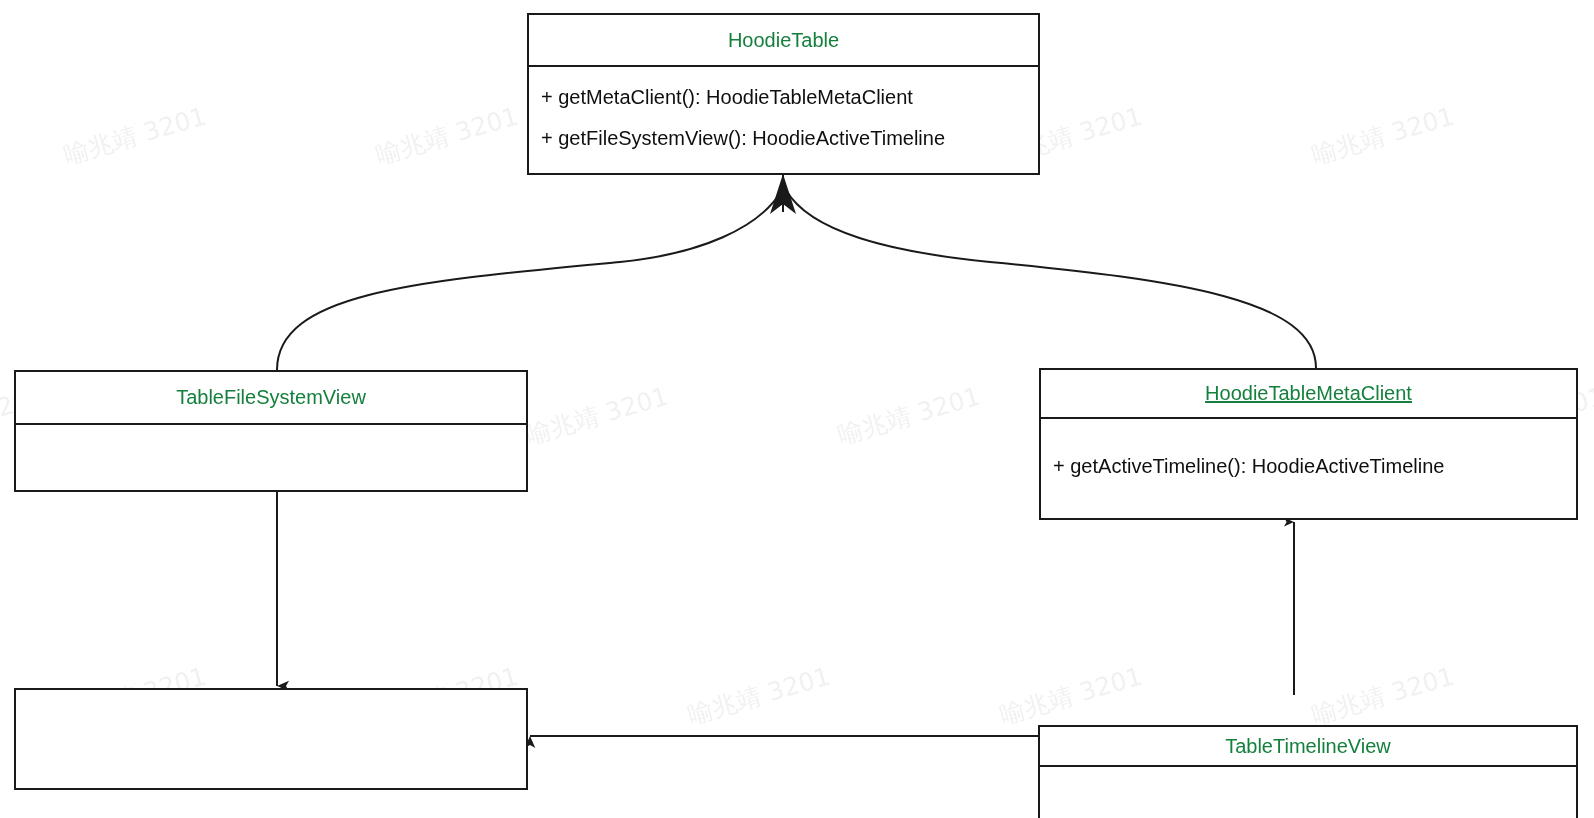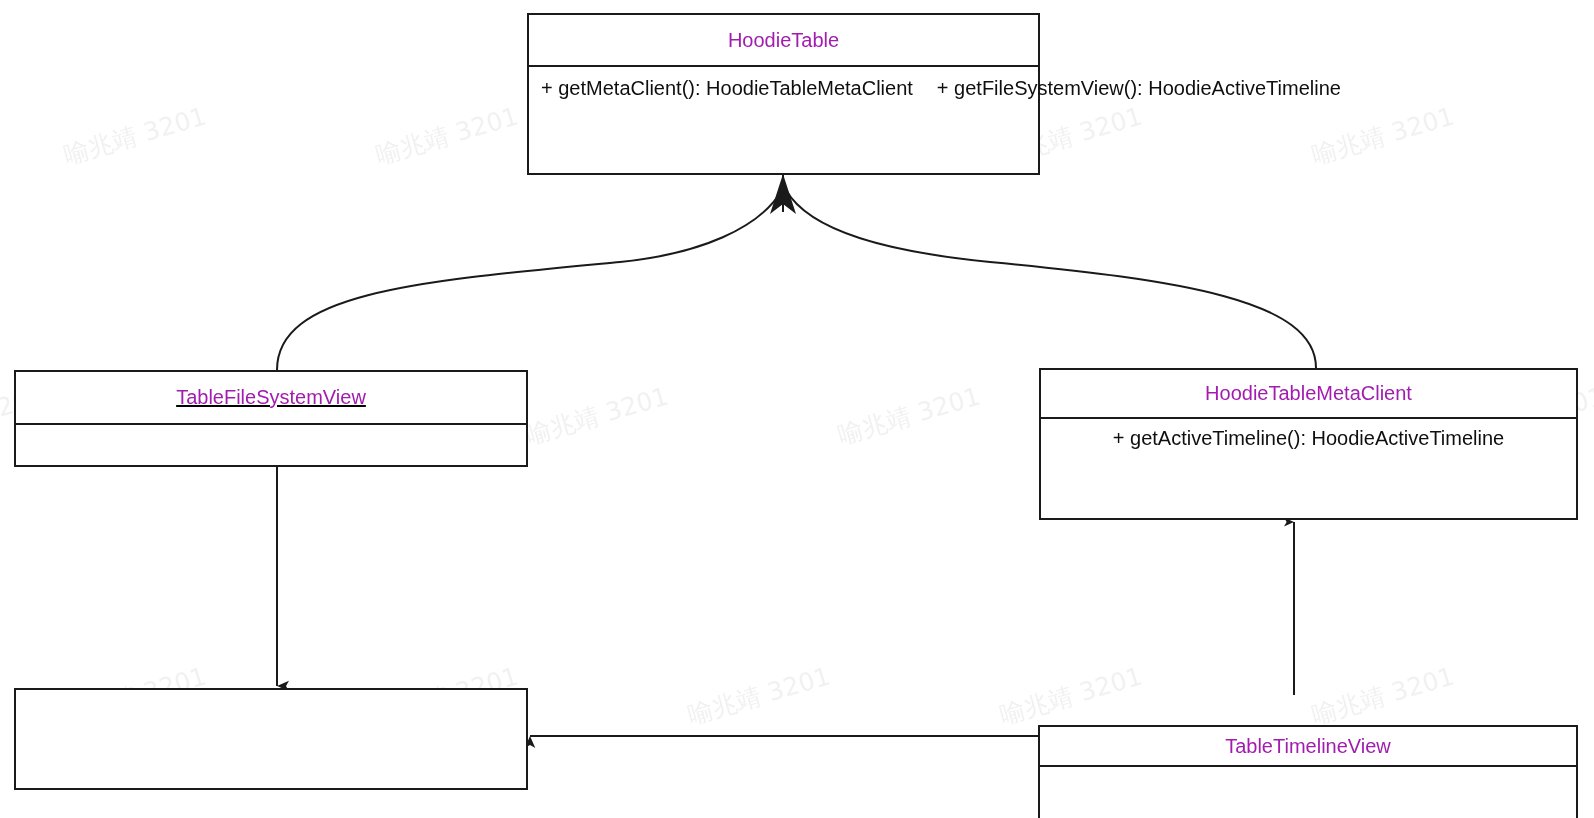--- a/index.html
+++ b/index.html
@@ -55,53 +55,53 @@
     background: #ffffff;
     border: 2px solid #1a1a1a;
     z-index: 3;
   }
   .uml-name {
     box-sizing: border-box;
     display: flex;
     align-items: center;
     justify-content: center;
     font-size: 20px;
-    color: #a21caf;
+    color: #15803d;
     border-bottom: 2px solid #1a1a1a;
     background: #ffffff;
     white-space: nowrap;
   }
   .uml-members {
     box-sizing: border-box;
     display: flex;
-    flex-direction: row;
+    flex-direction: column;
     justify-content: space-around;
     background: #ffffff;
     height: 100%;
   }
   .uml-member {
     font-size: 20px;
     color: #0f0f0f;
     padding: 0 12px;
     white-space: nowrap;
     line-height: 1.15;
   }
   .uml-members.empty { }
 
   
   #box-hoodie-table       { left: 527px; top: 13px;  width: 513px; height: 162px; }
   #box-hoodie-table .uml-name { height: 52px; }
   #box-hoodie-table .uml-members { height: 106px; padding: 10px 0 14px 0; }
 
-  #box-table-file-system-view { left: 14px;  top: 370px; width: 514px; height: 97px; text-decoration: underline; }
+  #box-table-file-system-view { left: 14px;  top: 370px; width: 514px; height: 122px; }
   #box-table-file-system-view .uml-name { height: 53px; }
   #box-table-file-system-view .uml-members { height: 40px; }
 
   #box-hoodie-table-meta-client { left: 1039px; top: 368px; width: 539px; height: 152px; }
-  #box-hoodie-table-meta-client .uml-name { height: 49px; }
+  #box-hoodie-table-meta-client .uml-name { height: 49px; text-decoration: underline; }
   #box-hoodie-table-meta-client .uml-members { height: 99px; padding: 8px 0 12px 0; }
 
   #box-embedded-timeline-service { left: 14px; top: 688px; width: 514px; height: 102px; }
   #box-embedded-timeline-service .uml-name { height: 55px; }
   #box-embedded-timeline-service .uml-members { height: 45px; }
 
   #box-table-timeline-view { left: 1038px; top: 725px; width: 540px; height: 100px; }
   #box-table-timeline-view .uml-name { height: 40px; }
   #box-table-timeline-view .uml-members { height: 58px; }
 </style>

